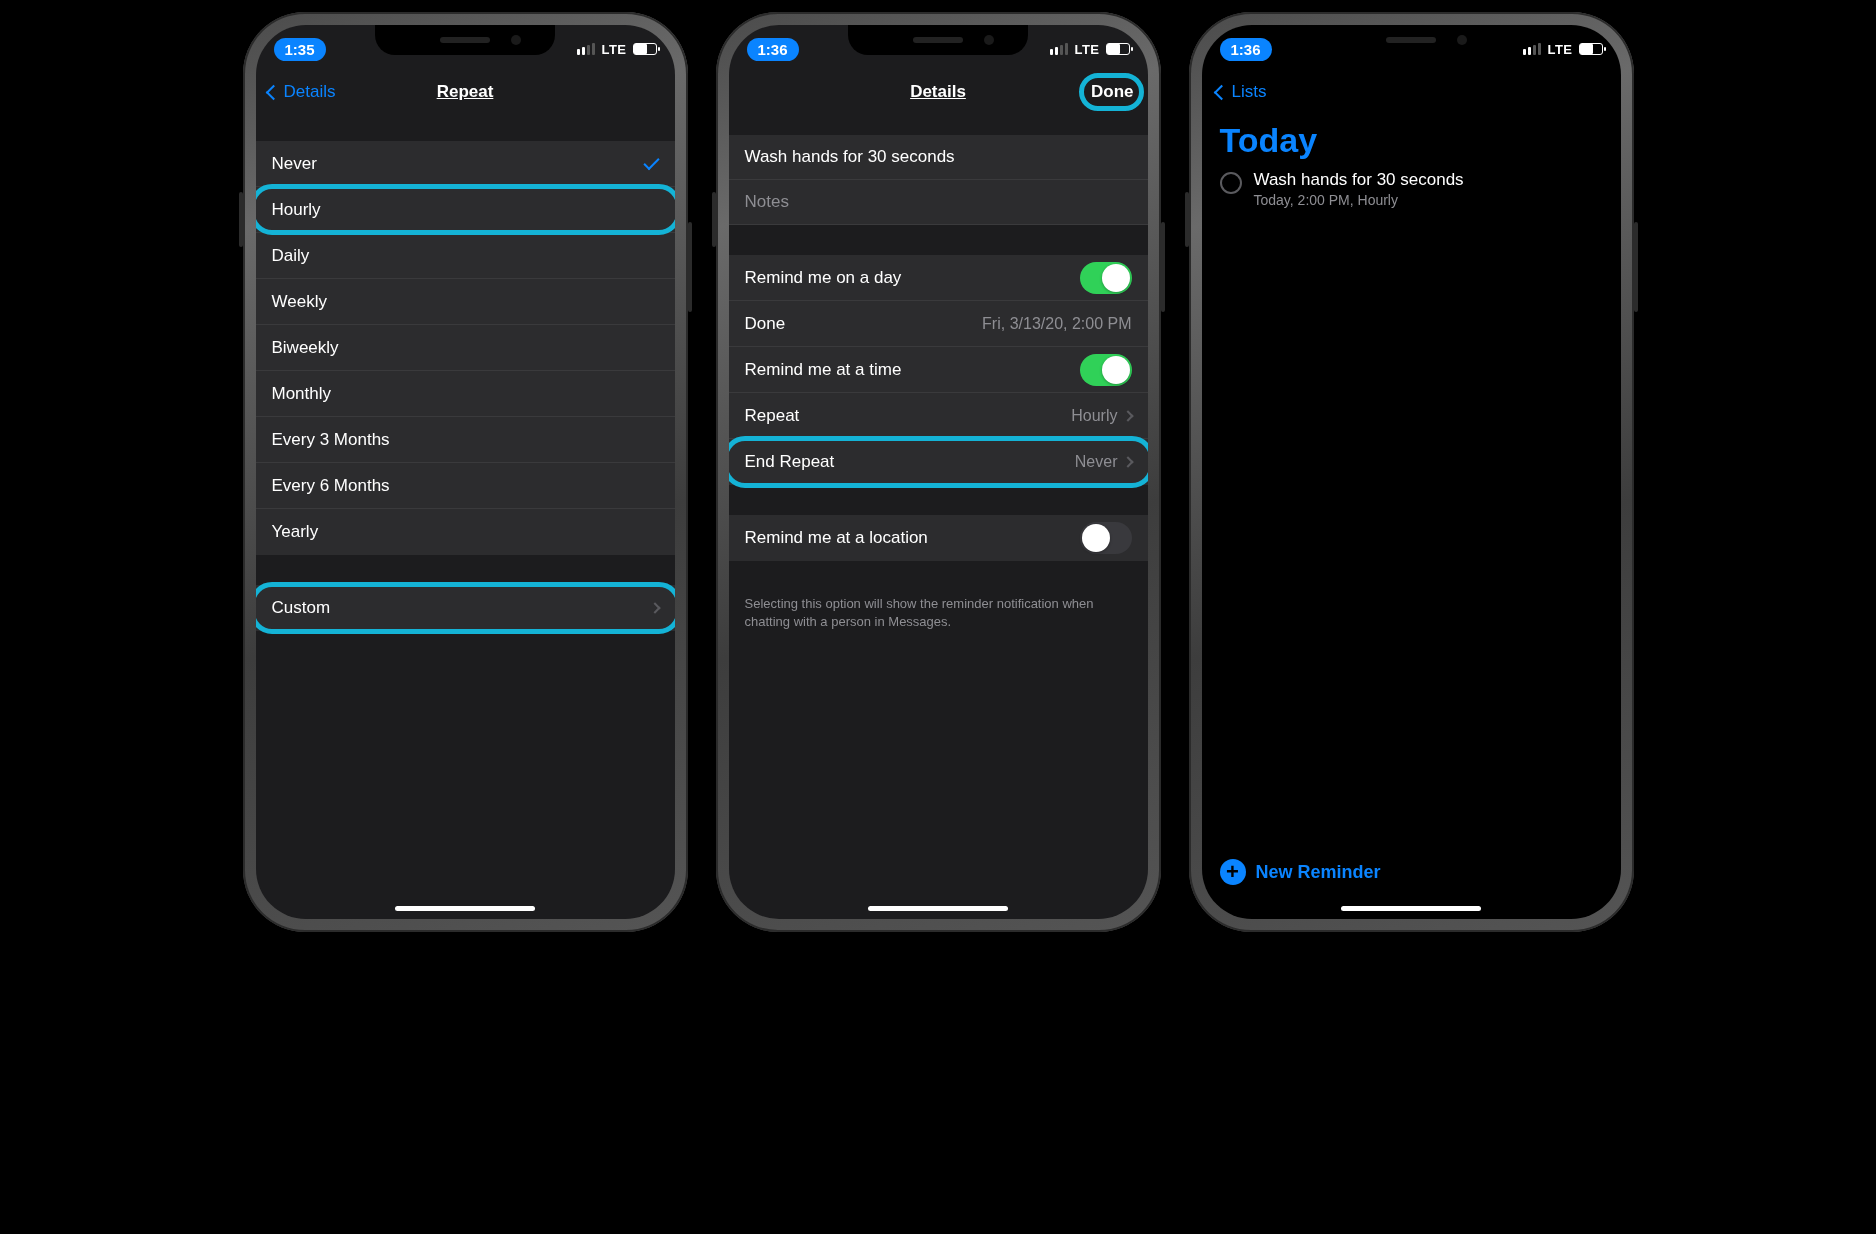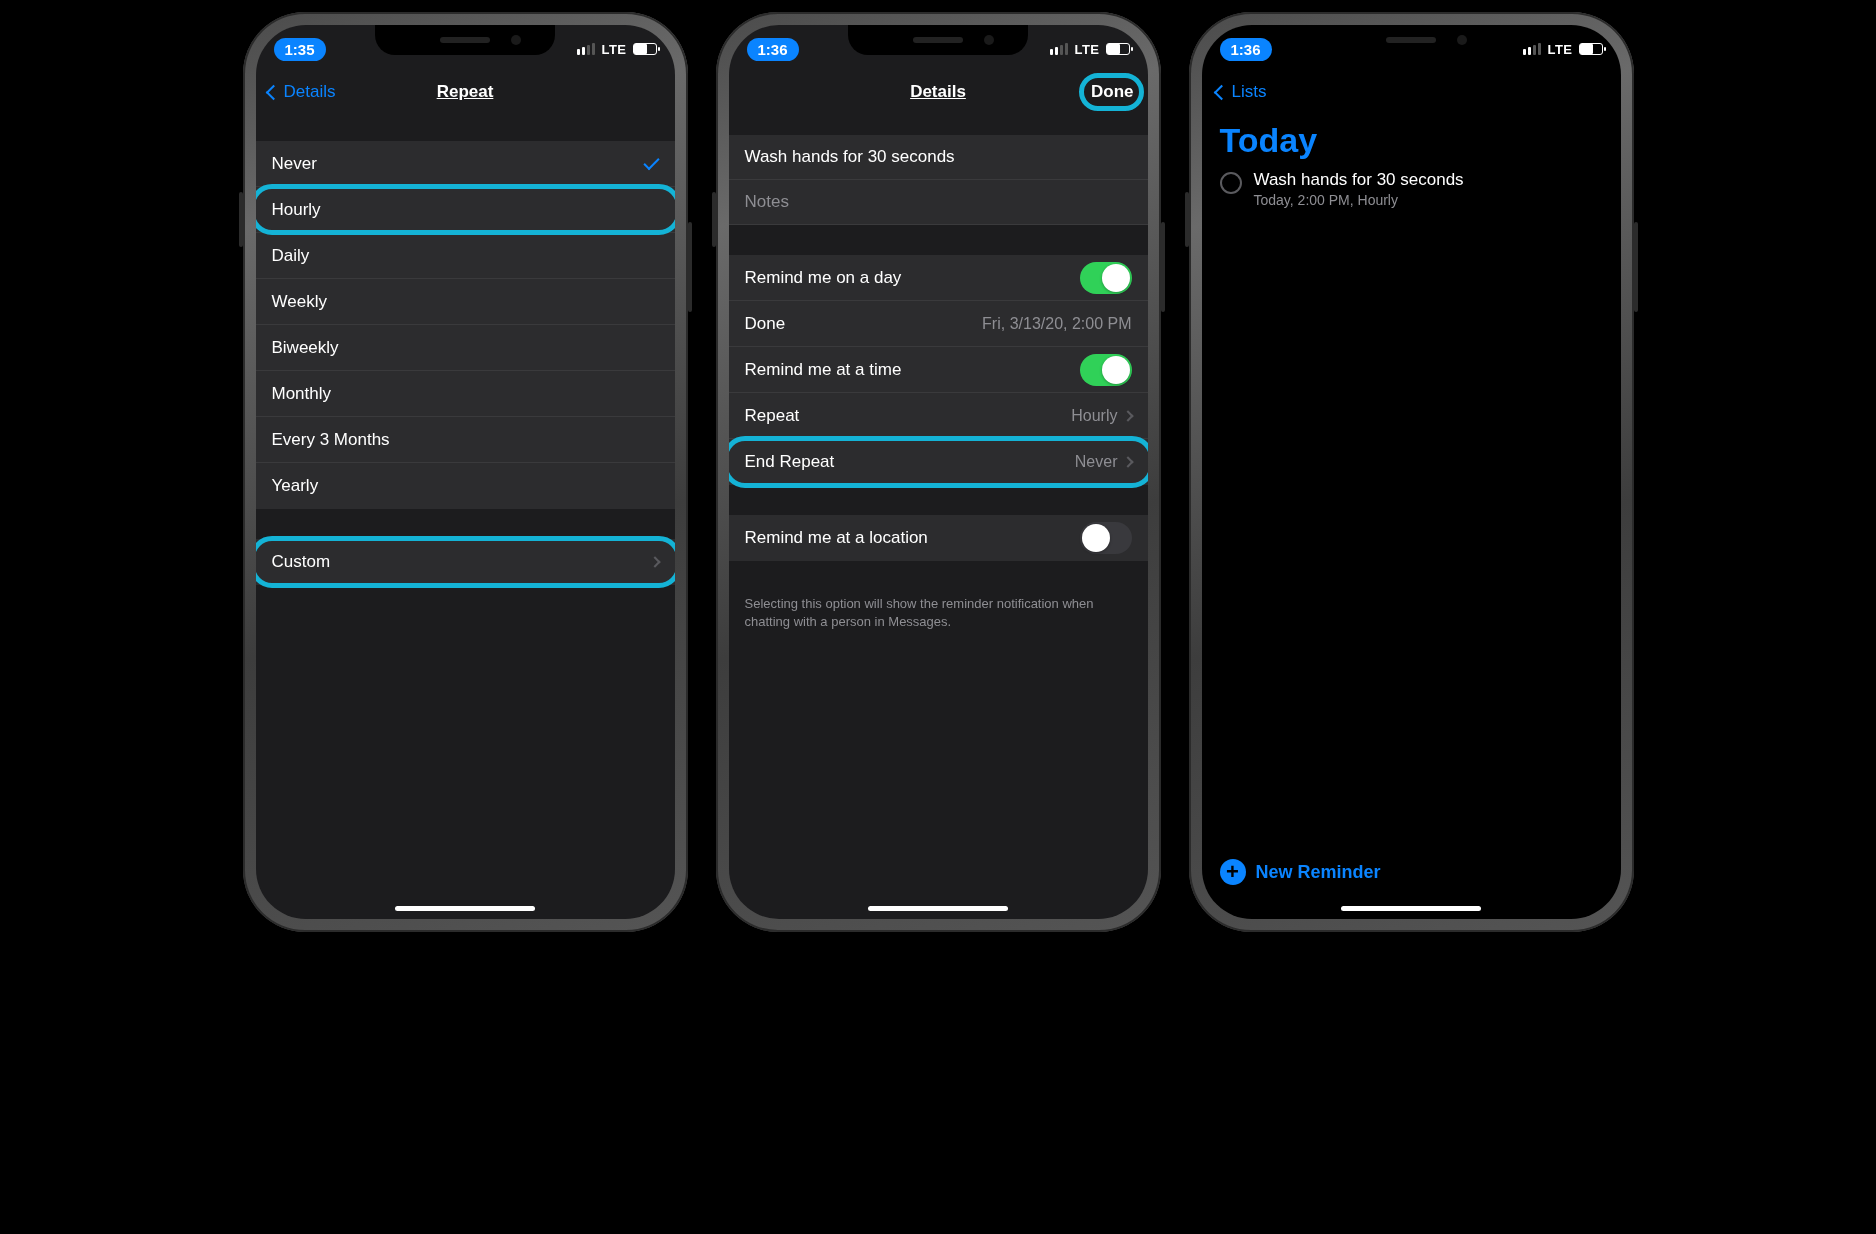--- a/index.html
+++ b/index.html
@@ -178,20 +178,23 @@
         <div class="cell">
             <span>Biweekly</span>
           </div>
         <div class="cell">
             <span>Monthly</span>
           </div>
         <div class="cell">
             <span>Every 3 Months</span>
           </div>
         <div class="cell">
+            <span>Every 6 Months</span>
+          </div>
+        <div class="cell">
             <span>Yearly</span>
           </div>
       </div>
 
       <div class="section">
         <div class="cell">
           <span>Custom</span>
           <span class="chev-r"></span>
           <div class="highlight" style="left:-6px;right:-6px;top:-3px;bottom:-3px;"></div>
         </div>

